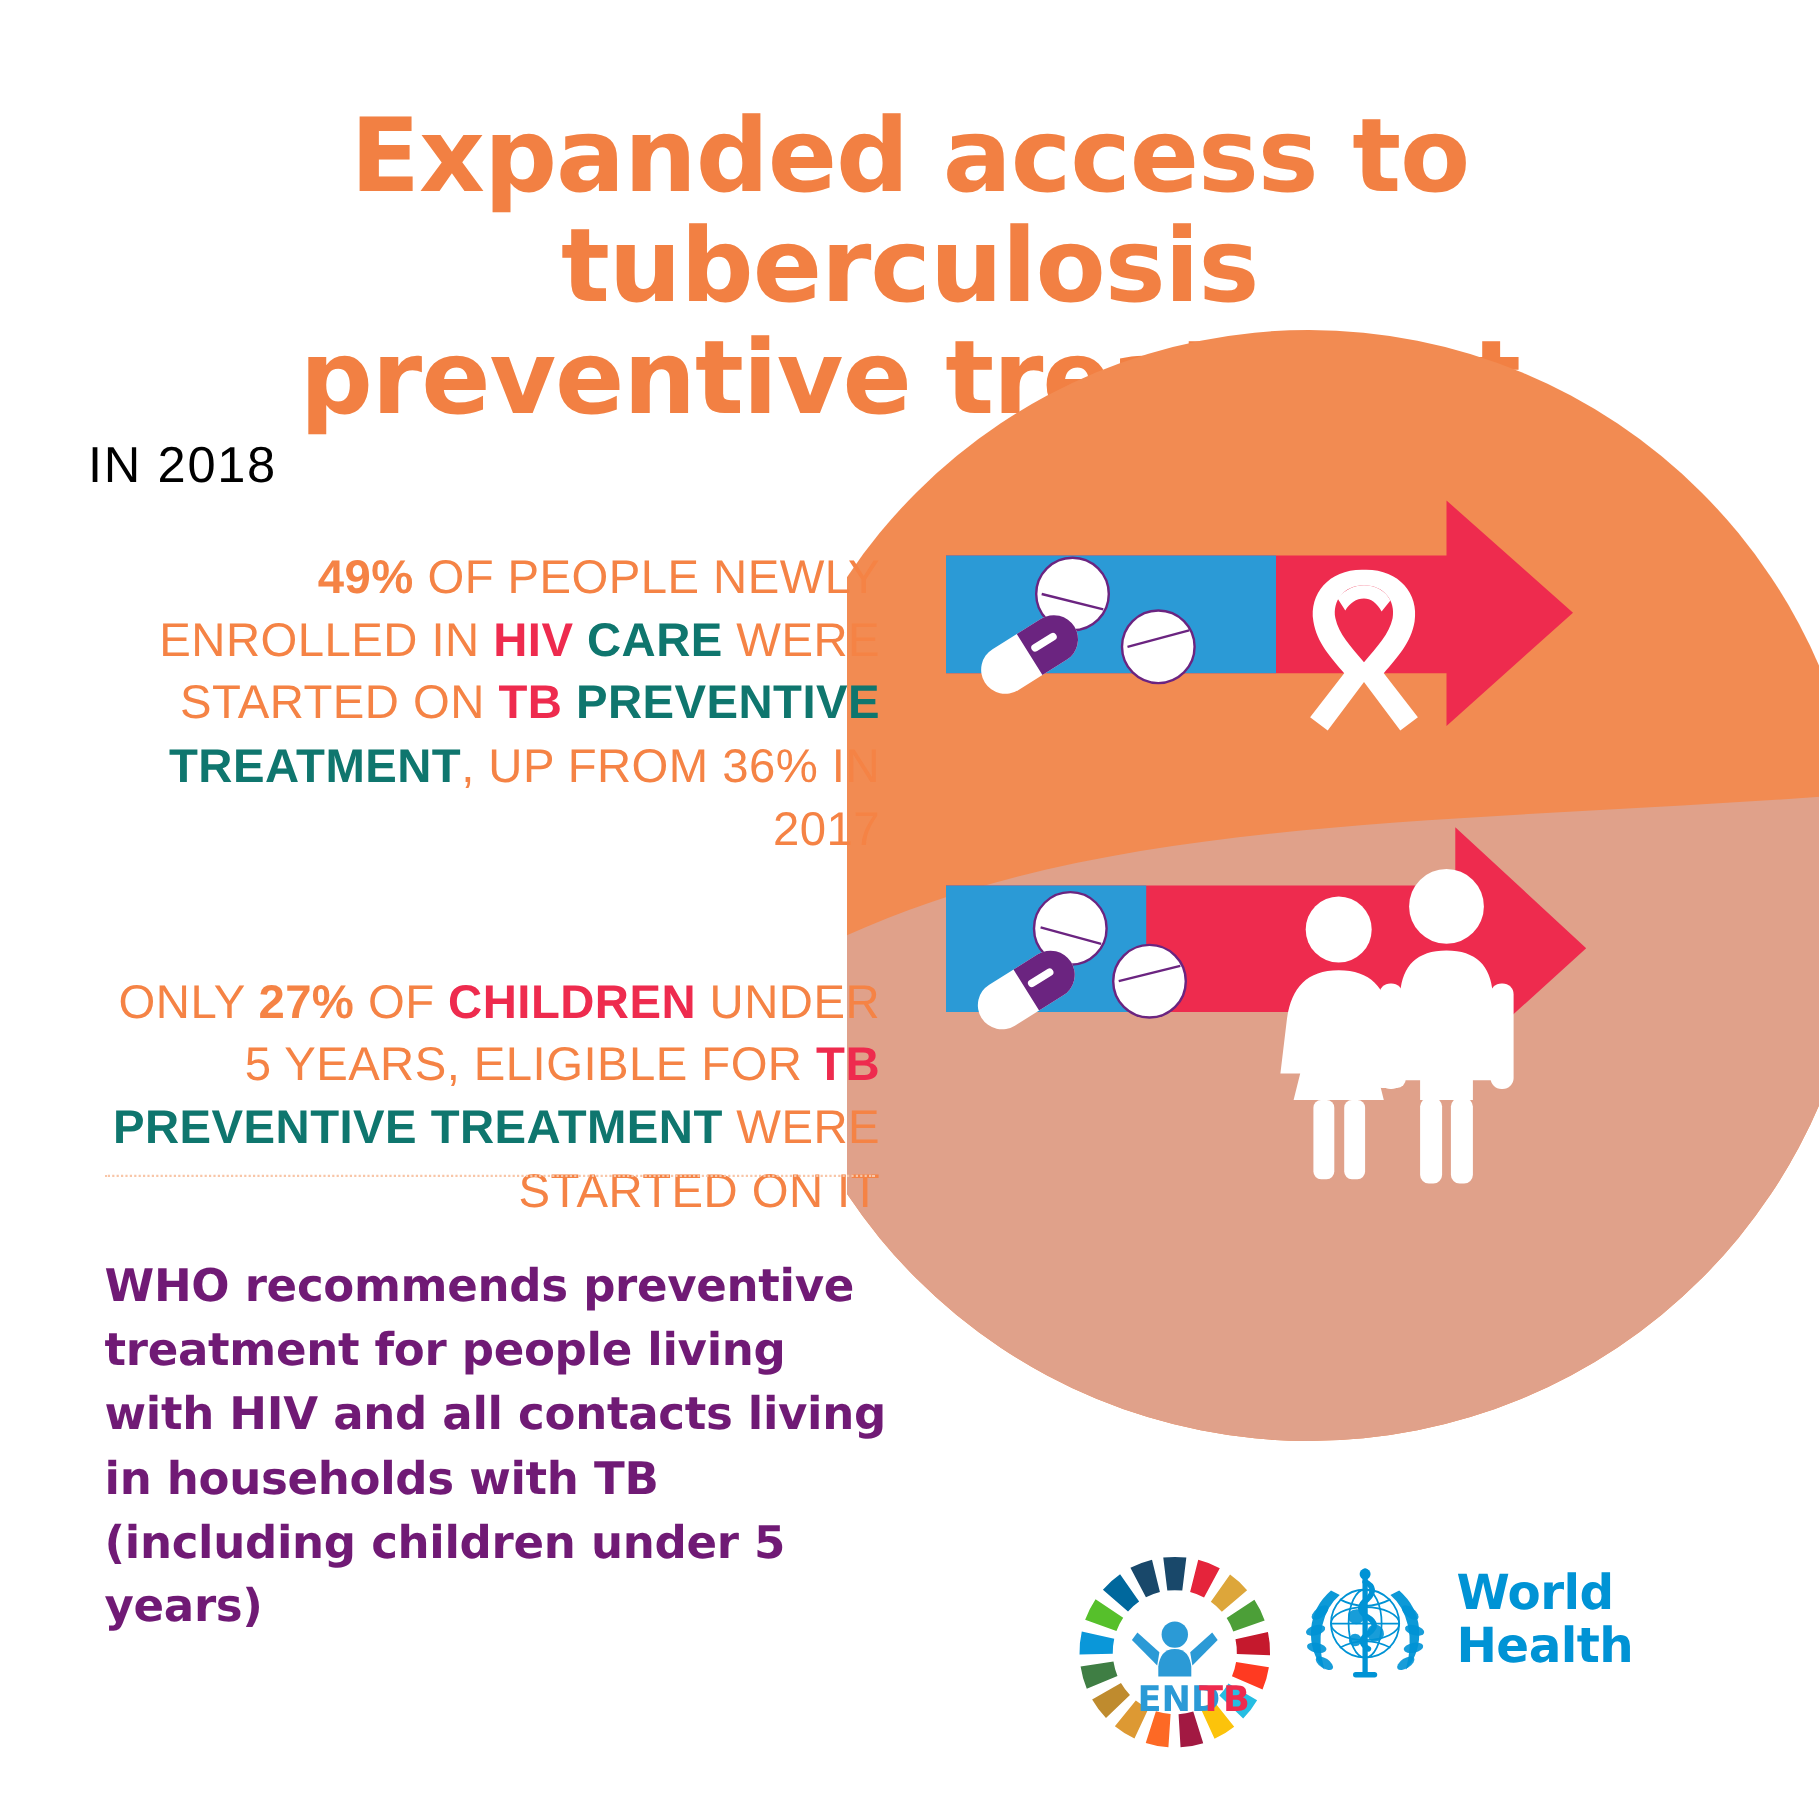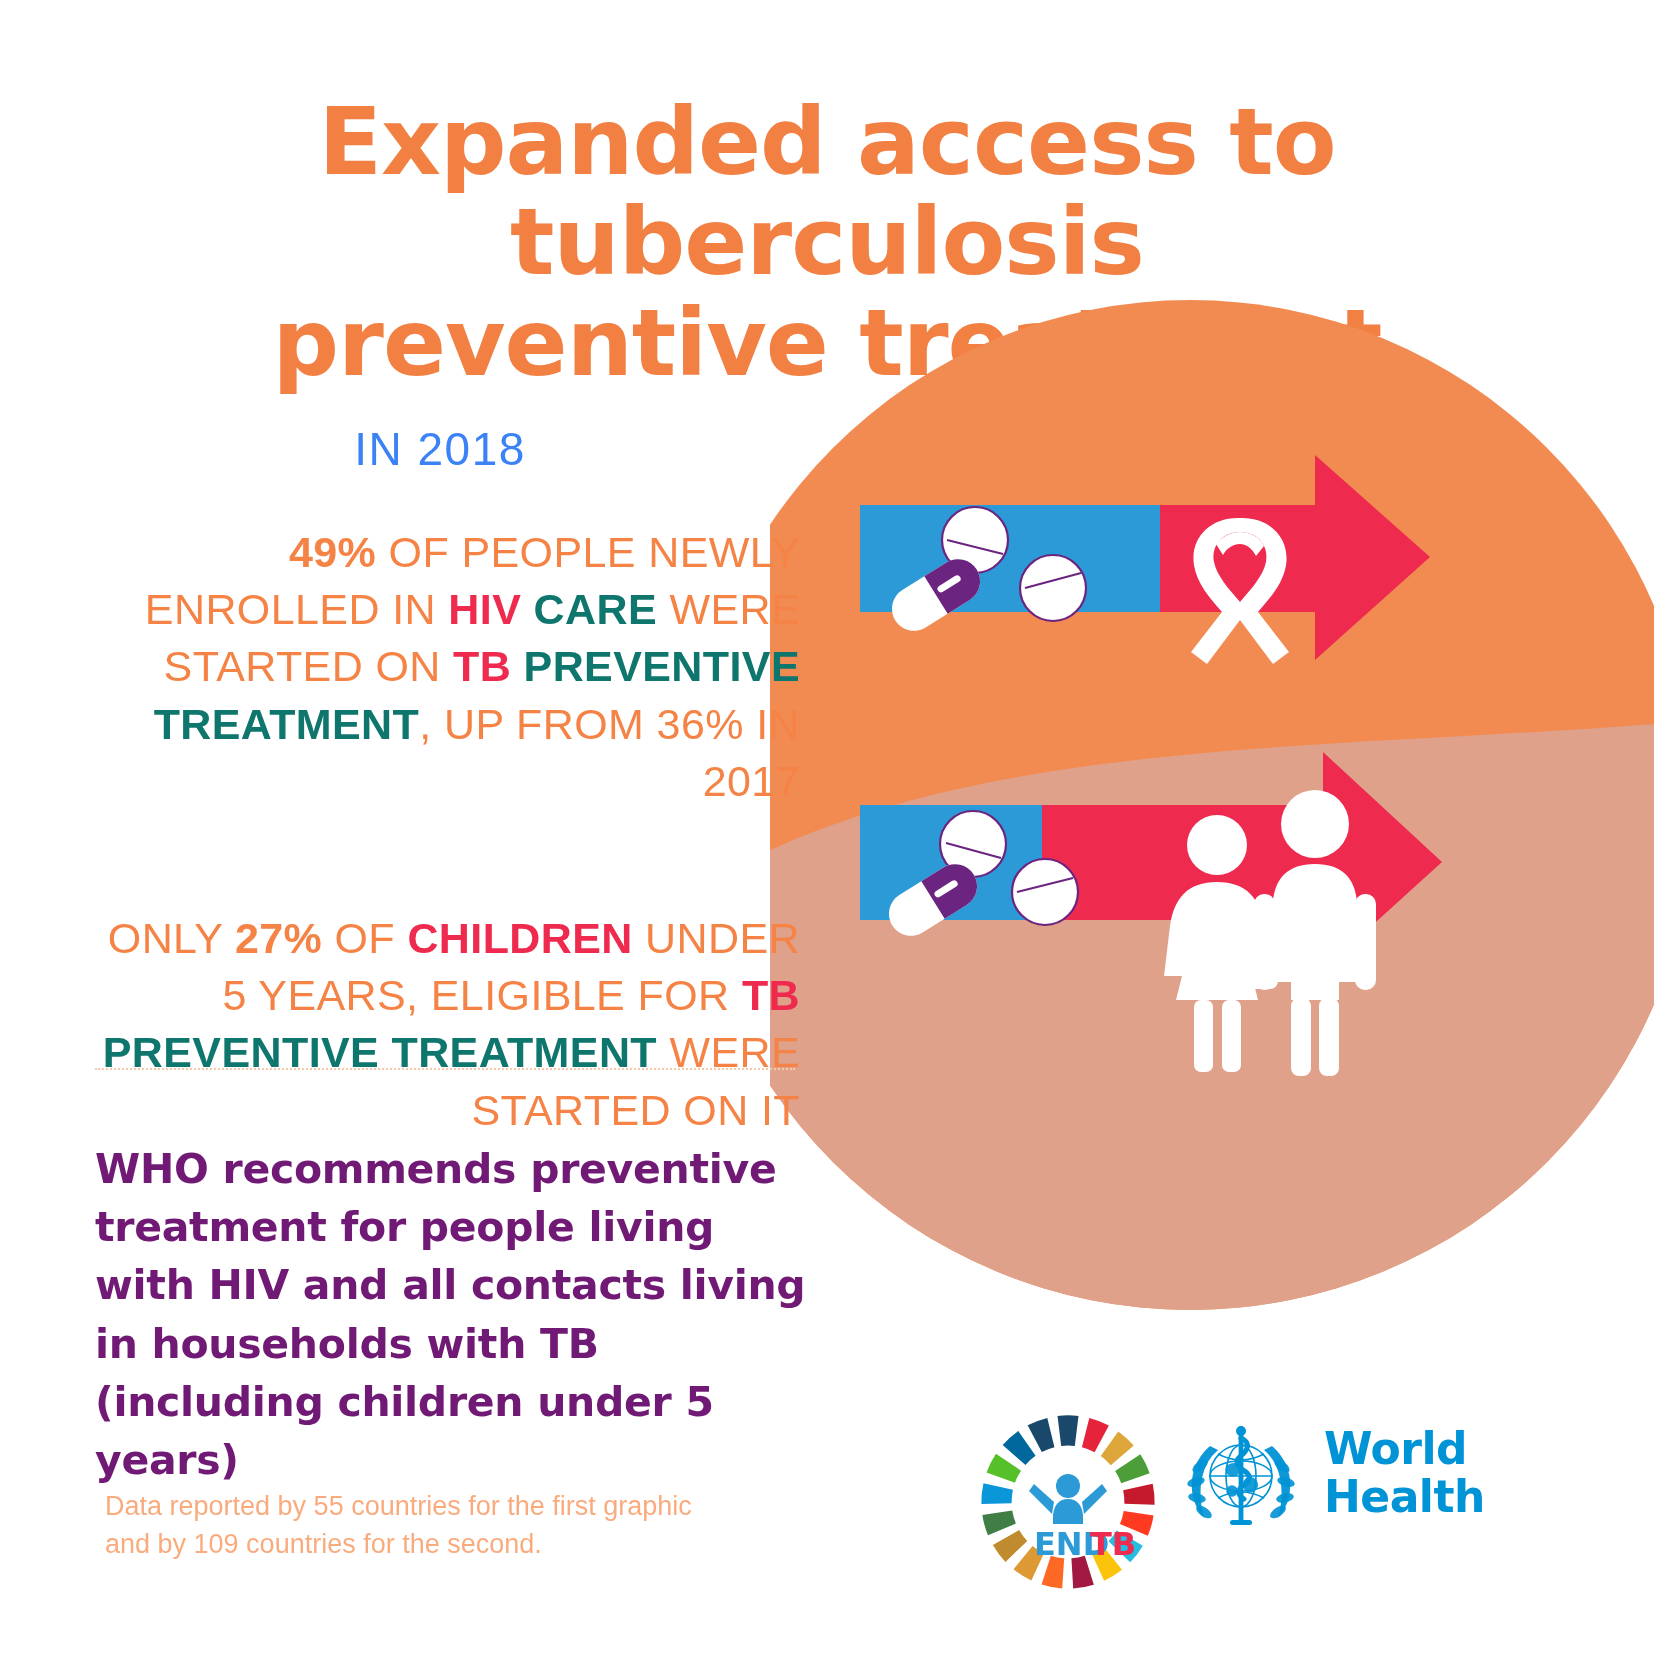--- a/index.html
+++ b/index.html
@@ -23,27 +23,26 @@
   }
   .title .l2{display:block;}
 
   
   .art{position:absolute;left:770px;top:300px;width:884px;height:1010px;}
   .art svg{display:block;}
 
   
   .leftcol{position:absolute;left:80px;top:395px;width:720px;}
   .in2018{
-    text-align:center;
-    color:#3b82f6;
+    text-align:left;
+    color:#000000;
     font-size:46px;
     letter-spacing:1.5px;
     font-family:"Liberation Sans",sans-serif;
     font-weight:normal;
-    margin-top:27px;
   }
   .stat{
     text-align:right;
     font-size:43px;
     line-height:1.33;
     letter-spacing:0.4px;
     color:#F58345;
     font-family:"Liberation Sans",sans-serif;
   }
   .stat-1{margin-top:48px;}
@@ -211,24 +210,20 @@
 
     <div class="stat stat-2">
       <span>ONLY </span><span class="b">27%</span><span> OF </span><span class="b red">CHILDREN</span><span> UNDER 5 YEARS, ELIGIBLE FOR </span><span class="b red">TB</span><span class="b org"> PREVENTIVE TREATMENT</span><span> WERE STARTED ON IT</span>
     </div>
   </div>
 
   <div class="divider"></div>
 
   <div class="recommend">WHO recommends preventive treatment for people living with HIV and all contacts living in households with TB (including children under 5 years)</div>
 
-  <div class="footnote">
-    <div>Data reported by 55 countries for the first graphic</div>
-    <div>and by 109 countries for the second.</div>
-  </div>
 
   <div class="endtb">
     <svg width="180" height="180" viewBox="0 0 180 180" xmlns="http://www.w3.org/2000/svg">
       <g transform="translate(90,90)">
         <g id="wheelsegs">
 
           <g>
               <path d="M -10.5 -86 A 86 86 0 0 1 10.5 -86 L 6.8 -56 A 56 56 0 0 0 -6.8 -56 Z" fill="#19486A" transform="rotate(0)"></path>
             </g>
           <g transform="rotate(21.2)">

